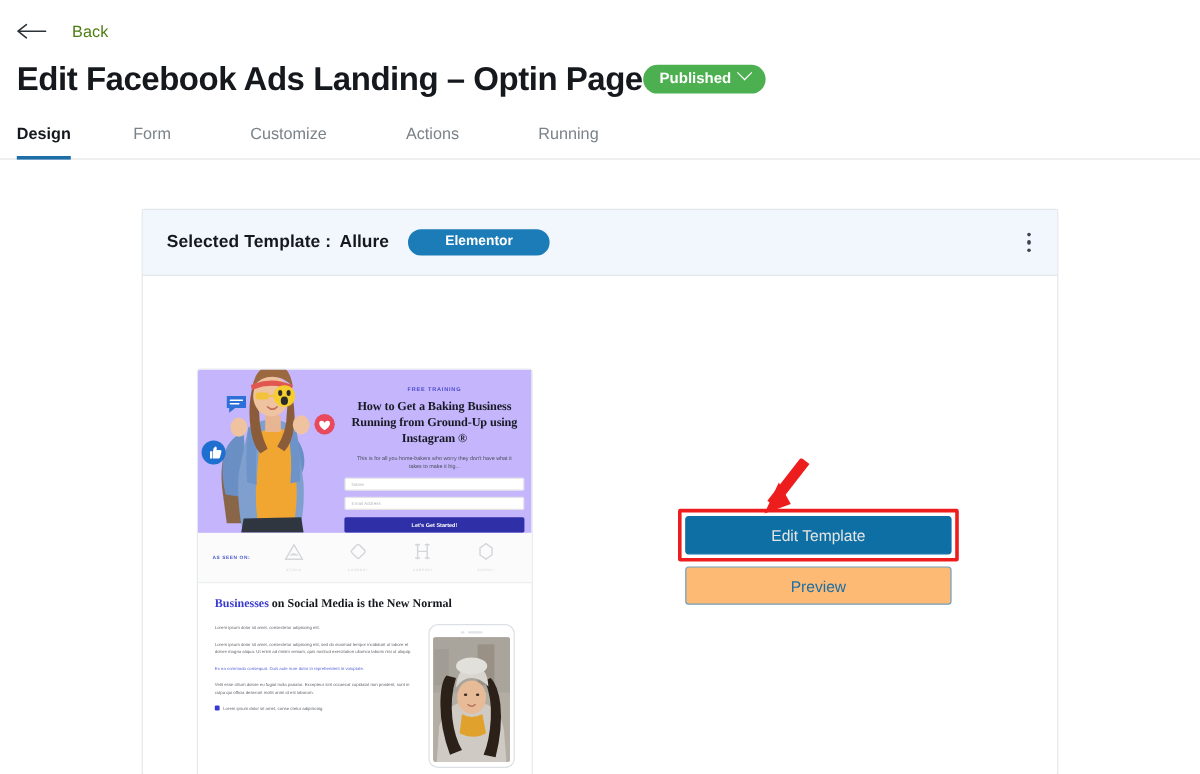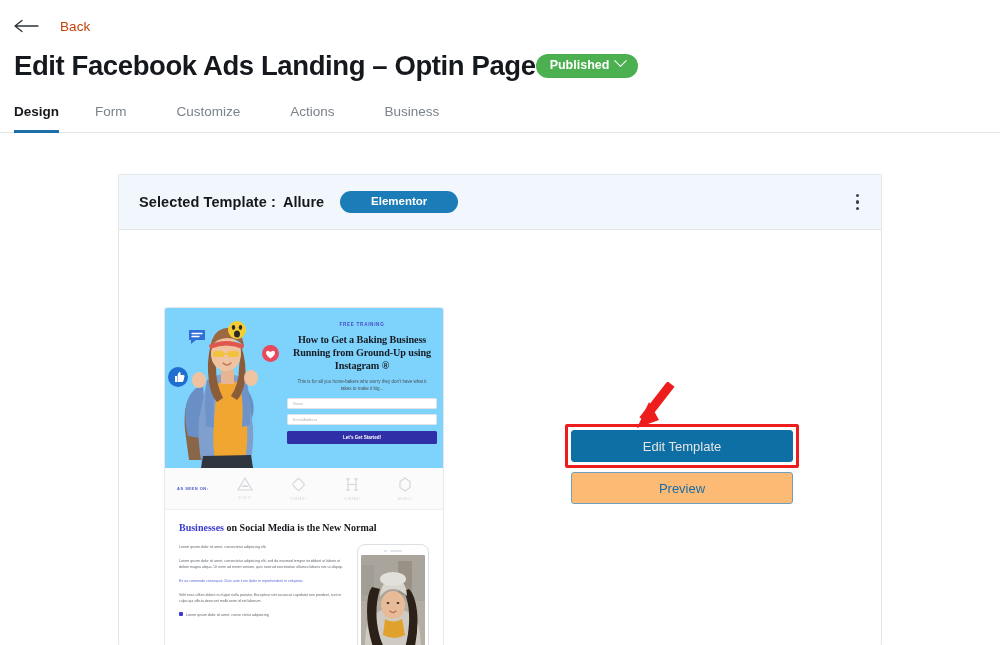--- a/index.html
+++ b/index.html
@@ -23,21 +23,21 @@
     height: 38px;
   }
   .back-arrow {
     width: 26px; height: 14px;
     position: relative;
     display: inline-block;
   }
   .back-arrow svg { display: block; }
   .back-label {
     font-size: 13.5px;
-    color: #c2410c;
+    color: #4d7c0f;
     letter-spacing: .1px;
   }
 
   
   .title-row {
     display: flex;
     align-items: center;
     padding: 12px 0 0 14px;
   }
   .page-title {
@@ -64,21 +64,21 @@
   .chev {
     width: 9px; height: 9px;
     border-right: 1.8px solid #fff;
     border-bottom: 1.8px solid #fff;
     transform: rotate(45deg) translate(-2px,-2px);
   }
 
   
   .tabs {
     display: flex;
-    gap: 0;
+    gap: 16px;
     margin-top: 22px;
     padding-left: 14px;
     border-bottom: 1px solid #e3e6e8;
     position: relative;
   }
   .tab {
     font-size: 13.5px;
     color: #7b8288;
     padding: 0 28px 13px 0;
     margin-right: 22px;
@@ -173,22 +173,22 @@
     height: 355px;
     background: #fff;
     border: 1px solid #e6e9ec;
     border-radius: 3px;
     overflow: hidden;
     font-family: "Liberation Sans", sans-serif;
   }
 
   
   .t-hero {
-    height: 160px;
-    background: #7dd3fc;
+    height: 136px;
+    background: #c4b5fd;
     position: relative;
     overflow: hidden;
   }
   .t-girl {
     position: absolute;
     left: 8px; bottom: 0;
     width: 108px; height: 150px;
   }
   .t-hero-right {
     position: absolute;
@@ -417,21 +417,21 @@
     <span>Published</span>
     <span class="chev"></span>
   </span>
 </div>
 
 <div class="tabs">
   <div class="tab active">Design</div>
   <div class="tab">Form</div>
   <div class="tab">Customize</div>
   <div class="tab">Actions</div>
-  <div class="tab">Business</div>
+  <div class="tab">Running</div>
 </div>
 
 <div class="card">
 
   <div class="card-header">
     <span class="sel-label">Selected Template :</span>
     <span class="sel-name">Allure</span>
     <span class="elementor-badge">Elementor</span>
     <span class="kebab">
       <i></i>

